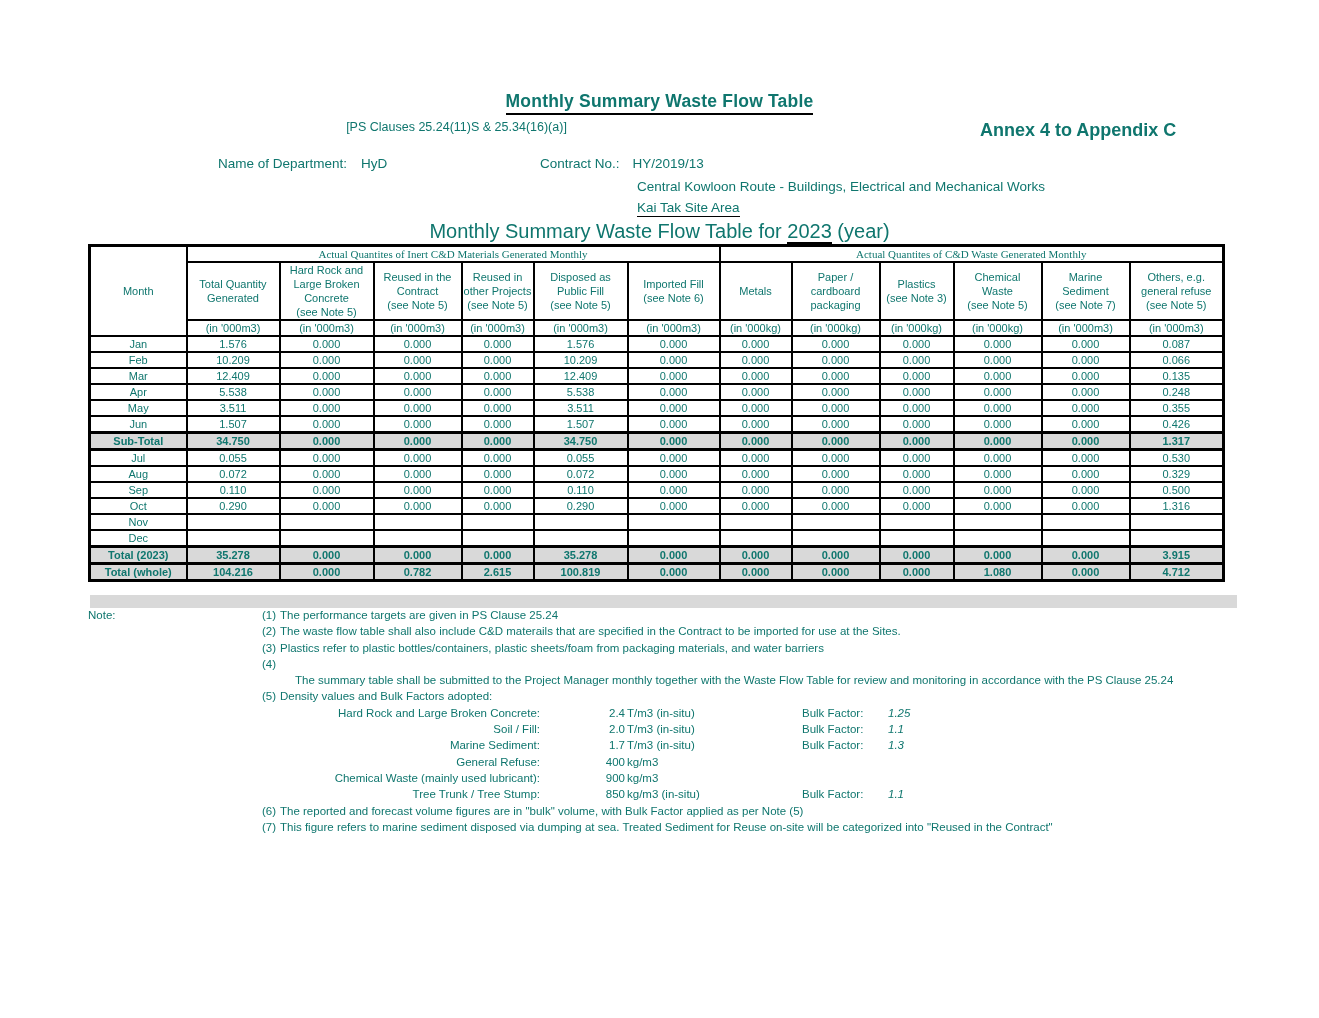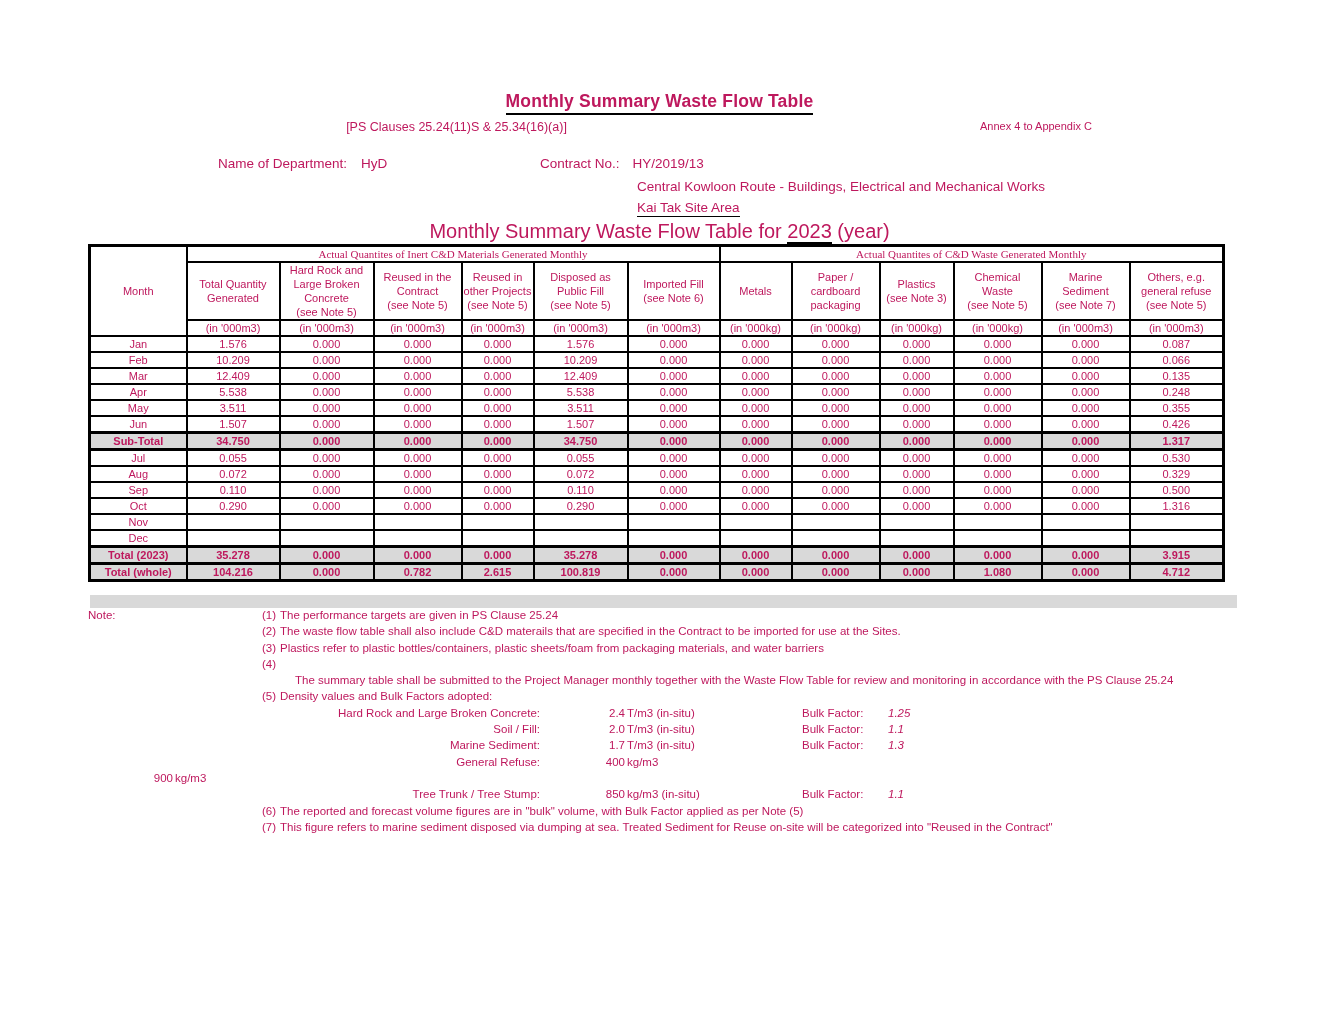--- a/index.html
+++ b/index.html
@@ -1,24 +1,24 @@
 <!DOCTYPE html>
 <html><head>
 <meta charset="utf-8">
 <style>
   html,body{margin:0;padding:0;background:#ffffff;}
   .page{position:relative;width:1319px;height:1018px;background:#ffffff;
-        font-family:"Liberation Sans","DejaVu Sans",sans-serif;color:#be185d;overflow:hidden;}
+        font-family:"Liberation Sans","DejaVu Sans",sans-serif;color:#0f766e;overflow:hidden;}
 
   
   .title-wrap{position:absolute;top:91px;left:0;width:100%;text-align:center;}
   .doc-title{display:inline-block;font-size:17.5px;font-weight:bold;
              border-bottom:2px solid #000;padding-bottom:1px;letter-spacing:.2px;}
   .ps-clauses{position:absolute;top:120px;left:0;width:913px;text-align:center;font-size:12.5px;}
-  .annex{position:absolute;top:120px;left:980px;font-size:11px;}
+  .annex{position:absolute;top:120px;left:980px;font-size:18px;font-weight:bold;}
   .dept-line{position:absolute;top:156px;left:218px;font-size:13.5px;}
   .dept-line .val{margin-left:14px;}
   .contract-line{position:absolute;top:156px;left:540px;font-size:13.5px;}
   .contract-line .val{margin-left:13px;}
   .contract-desc{position:absolute;top:179px;left:637px;font-size:13.5px;}
   .site-area{position:absolute;top:200px;left:637px;font-size:13.5px;}
   .site-area span{border-bottom:1.5px solid #000;padding-bottom:1px;}
   .subtitle{position:absolute;top:220px;left:0;width:100%;text-align:center;font-size:20px;}
   .subtitle .year{border-bottom:2px solid #000;}
 
@@ -435,20 +435,21 @@
           <span class="d-bulkval">1.3</span>
         </div>
         <div class="d-row">
           <span class="d-label">General Refuse:</span>
           <span class="d-value">400</span>
           <span class="d-unit">kg/m3</span>
           <span class="d-bulk"></span>
           <span class="d-bulkval"></span>
         </div>
         <div class="d-row">
+          <span class="d-label">Chemical Waste (mainly used lubricant):</span>
           <span class="d-value">900</span>
           <span class="d-unit">kg/m3</span>
           <span class="d-bulk"></span>
           <span class="d-bulkval"></span>
         </div>
         <div class="d-row">
           <span class="d-label">Tree Trunk / Tree Stump:</span>
           <span class="d-value">850</span>
           <span class="d-unit">kg/m3 (in-situ)</span>
           <span class="d-bulk">Bulk Factor:</span>

